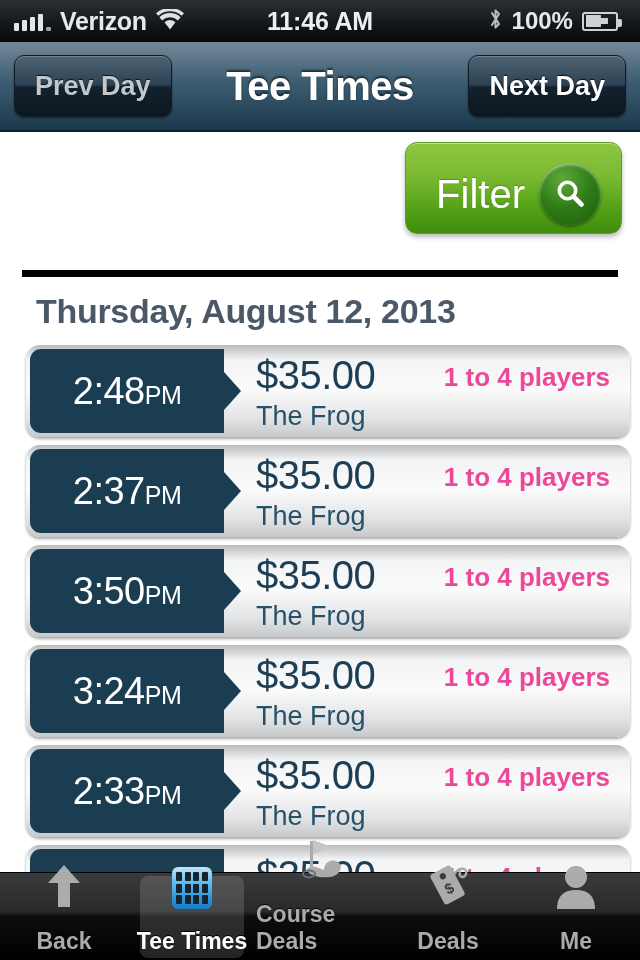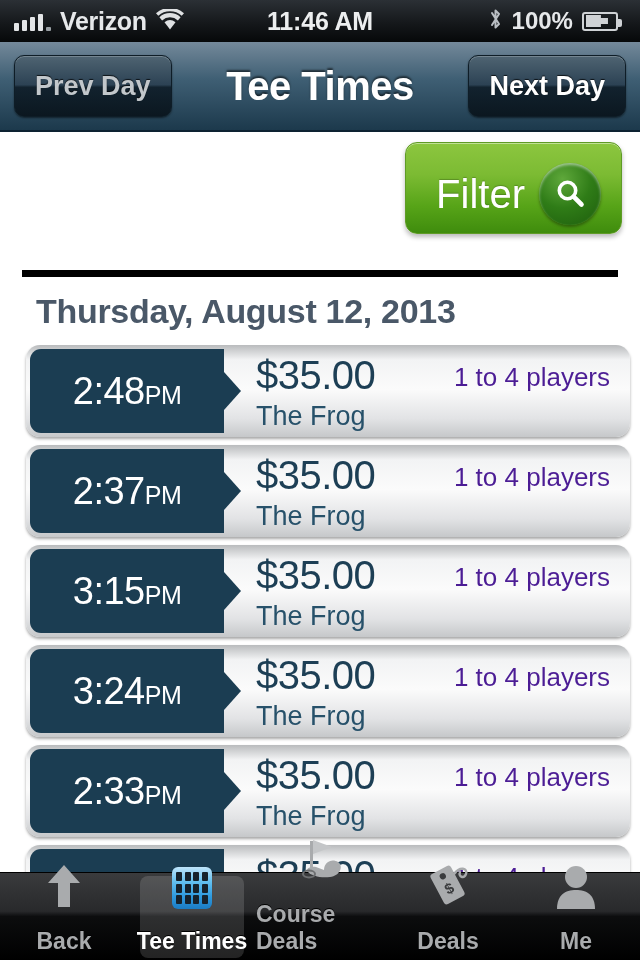--- a/index.html
+++ b/index.html
@@ -102,21 +102,21 @@
     content:""; position:absolute; right:-17px; top:50%; margin-top:-19px;
     width:0; height:0; border-top:19px solid transparent;
     border-bottom:19px solid transparent; border-left:17px solid #1b3d52;
   }
   .timetxt{ font-size:38px; color:#ffffff; letter-spacing:-.5px; }
   .timetxt .mer{ font-size:25px; }
   .detail{ position:absolute; left:214px; top:0; right:14px; height:92px;margin-left:8px; }
   .price{ position:absolute; left:8px; top:8px; font-size:40px; color:#1d3f55;
           letter-spacing:-.5px; }
   .course{ position:absolute; left:8px; top:56px; font-size:27px; color:#27516a; }
-  .players{ position:absolute; right:6px; top:17px; font-size:26px; color:#4c1d95; }
+  .players{ position:absolute; right:6px; top:17px; font-size:26px; color:#ec4899;font-weight:bold; }
 
   
   .tabbar{
     position:absolute; bottom:0; left:0; width:640px; height:88px;
     background:linear-gradient(to bottom,#3a3b3d 0%,#28292b 44%,#0c0d0e 50%,#000000 100%);
     border-top:1px solid #000;
     display:flex;
   }
   .tab{ flex:1; position:relative; display:flex; flex-direction:column;
         align-items:center; justify-content:flex-end; padding-bottom:5px; }
@@ -219,21 +219,21 @@
         <div class="detail">
           <span class="price">$35.00</span>
           <span class="course">The Frog</span>
           <span class="players">1 to 4 players</span>
         </div>
       </div>
 
       <div class="row">
         <div class="card"></div>
         <div class="timeblock">
-          <span class="timetxt"><span>3:15</span><span class="mer">PM</span></span>
+          <span class="timetxt"><span>3:50</span><span class="mer">PM</span></span>
         </div>
         <div class="detail">
           <span class="price">$35.00</span>
           <span class="course">The Frog</span>
           <span class="players">1 to 4 players</span>
         </div>
       </div>
 
       <div class="row">
         <div class="card"></div>

